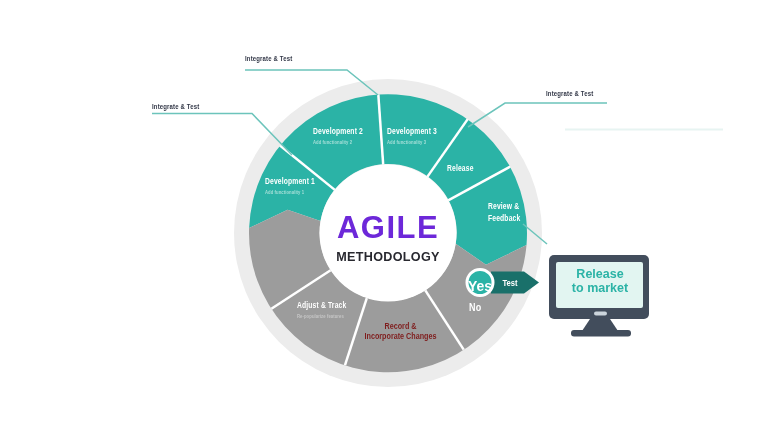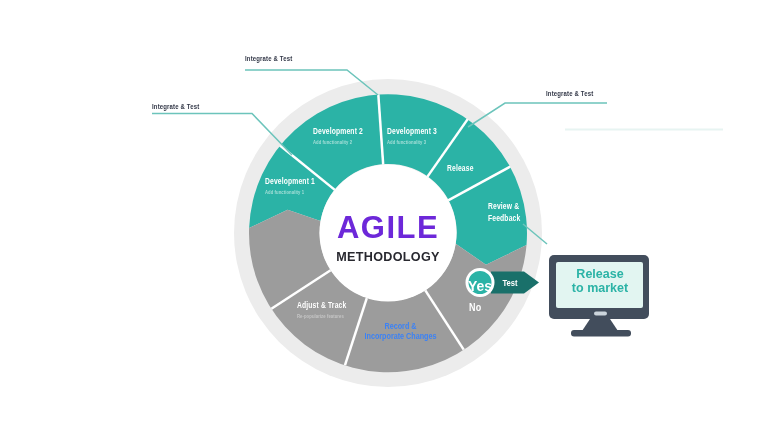--- a/index.html
+++ b/index.html
@@ -10,21 +10,21 @@
   #wheel-svg{position:absolute;left:0;top:0;}
   .lbl{position:absolute;color:#ffffff;font-weight:bold;line-height:1.1;white-space:nowrap;}
   .lbl .main{display:block;font-size:9px;transform:scaleX(0.75);transform-origin:0 0;letter-spacing:0.2px;}
   .lbl .sub{display:block;font-size:6px;font-weight:bold;transform:scaleX(0.7);transform-origin:0 0;margin-top:2px;letter-spacing:0.1px;}
   .sub-teal{color:#a5dfd8;}
   .sub-gray{color:#c6c6c6;}
   .callout{position:absolute;font-size:8px;font-weight:bold;color:#323747;transform:scaleX(0.75);transform-origin:0 0;letter-spacing:0.2px;white-space:nowrap;}
   .center-title{position:absolute;left:307px;top:210px;width:162px;text-align:center;}
   .center-title .agile{display:block;font-size:31px;font-weight:bold;color:#6d28d9;letter-spacing:1.5px;}
   .center-title .method{display:block;font-size:13px;font-weight:bold;color:#28282f;letter-spacing:0.3px;margin-top:3px;transform:scaleX(0.97);}
-  .rec-block{position:absolute;left:340px;top:321px;width:121px;text-align:center;color:#3b82f6;font-weight:bold;}
+  .rec-block{position:absolute;left:340px;top:321px;width:121px;text-align:center;color:#7f1d1d;font-weight:bold;}
   .rec-block span{display:block;font-size:9px;transform:scaleX(0.8);}
   .decision-txt{position:absolute;color:#fff;font-weight:bold;text-align:center;}
   .monitor-text{position:absolute;left:556px;top:268px;width:88px;text-align:center;
     color:#2bb3a6;font-weight:bold;font-size:12.5px;line-height:13.5px;}
 </style>
 </head>
 <body>
 
 <div id="stage">
 

